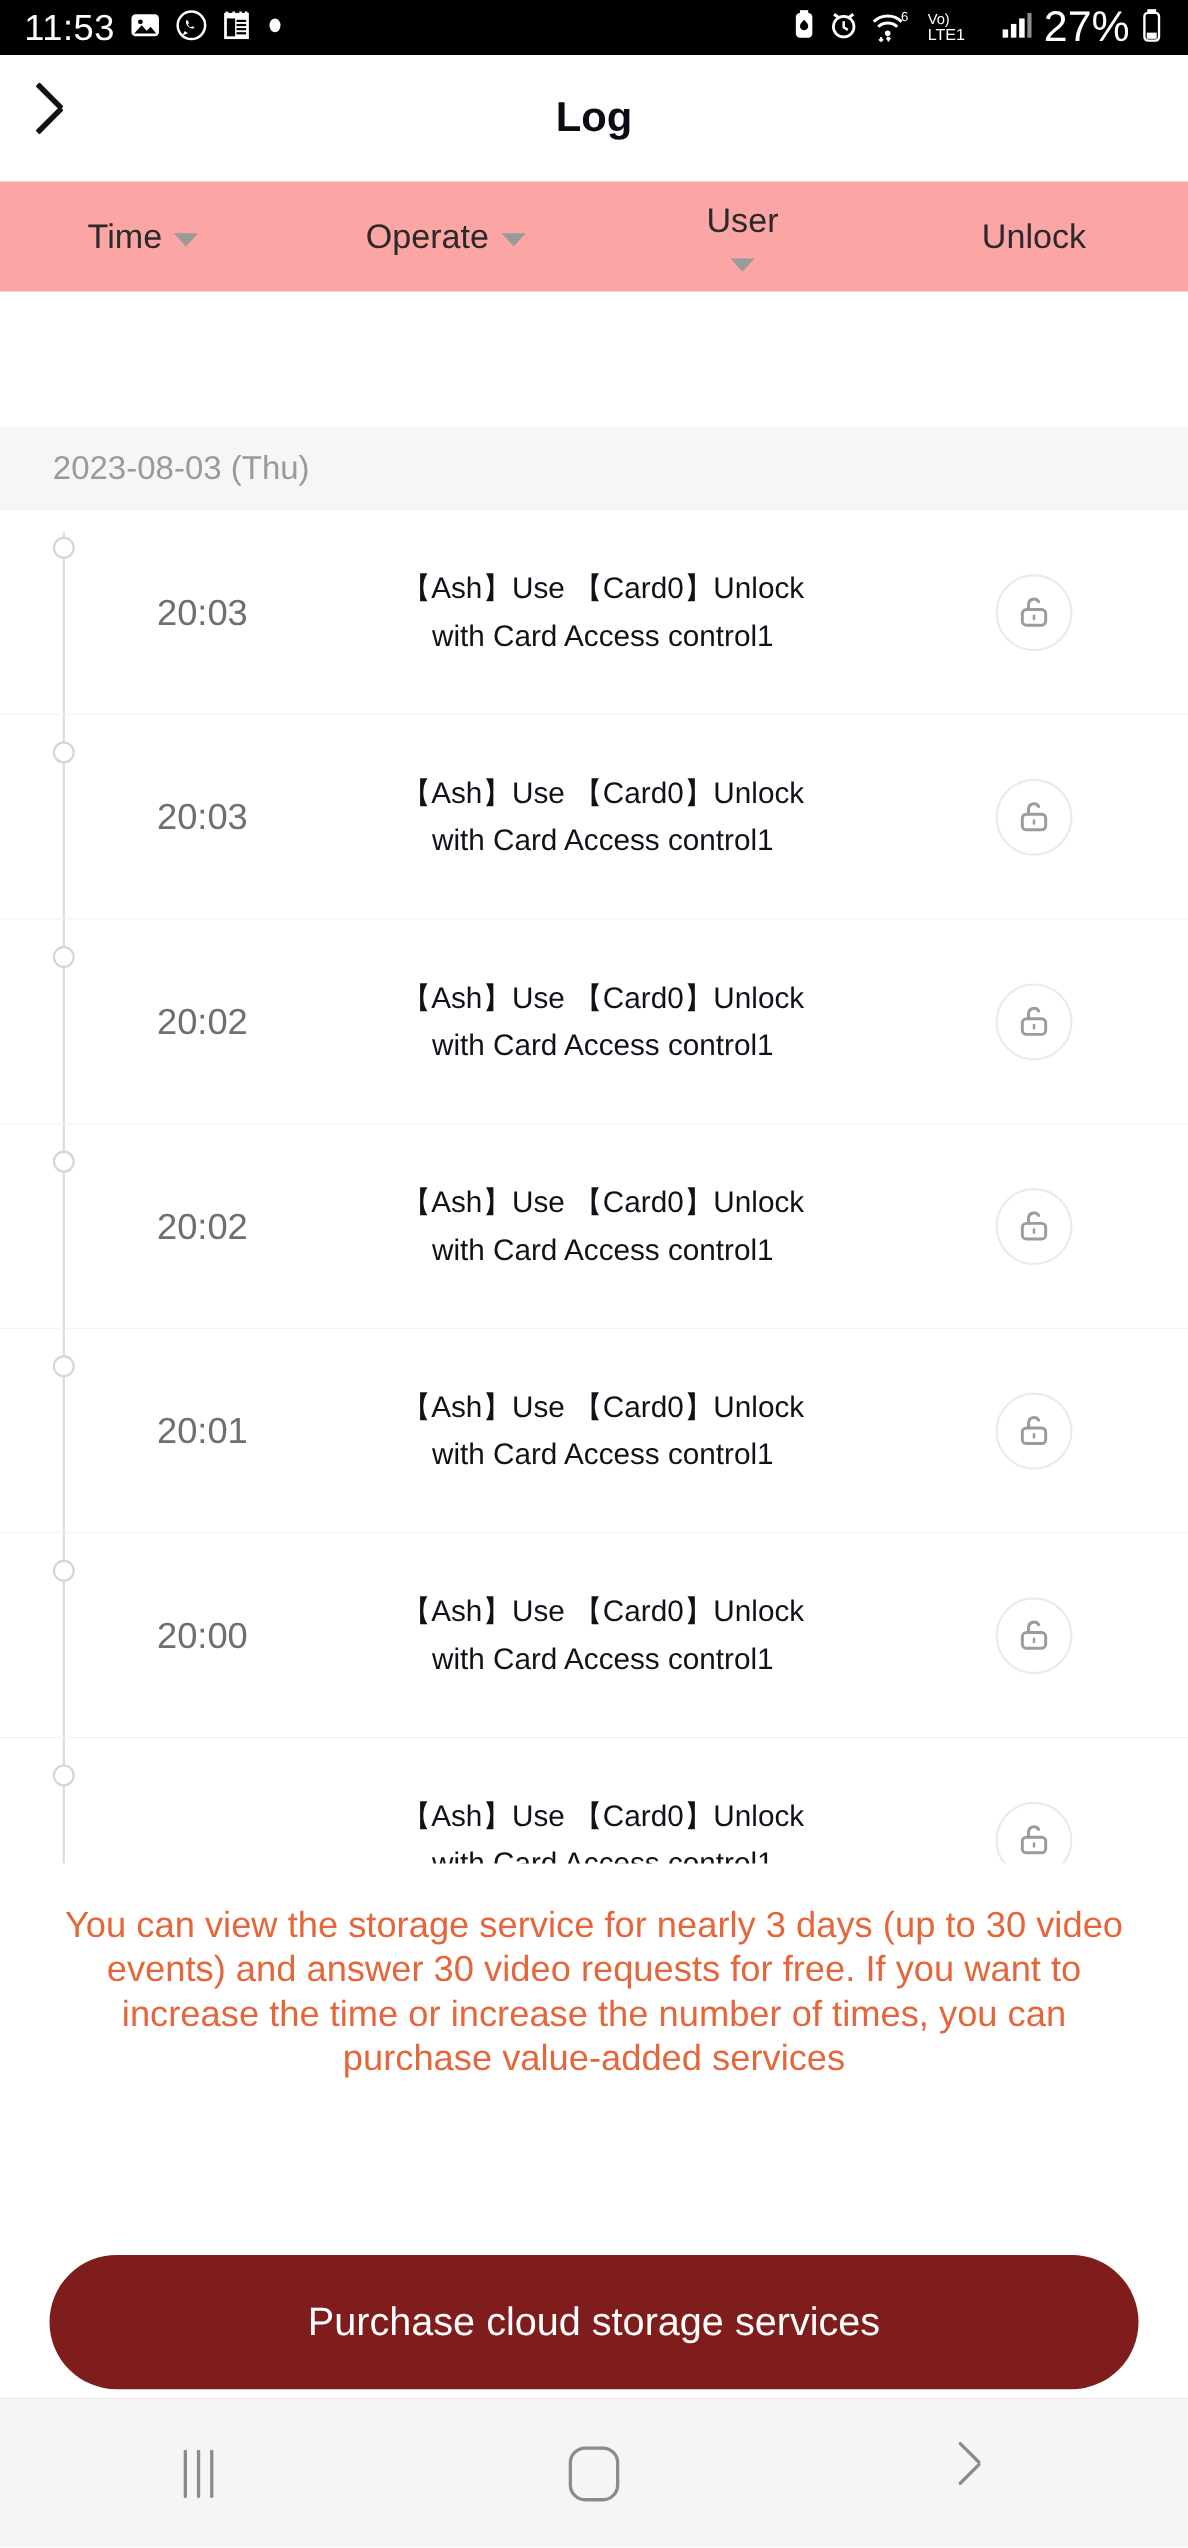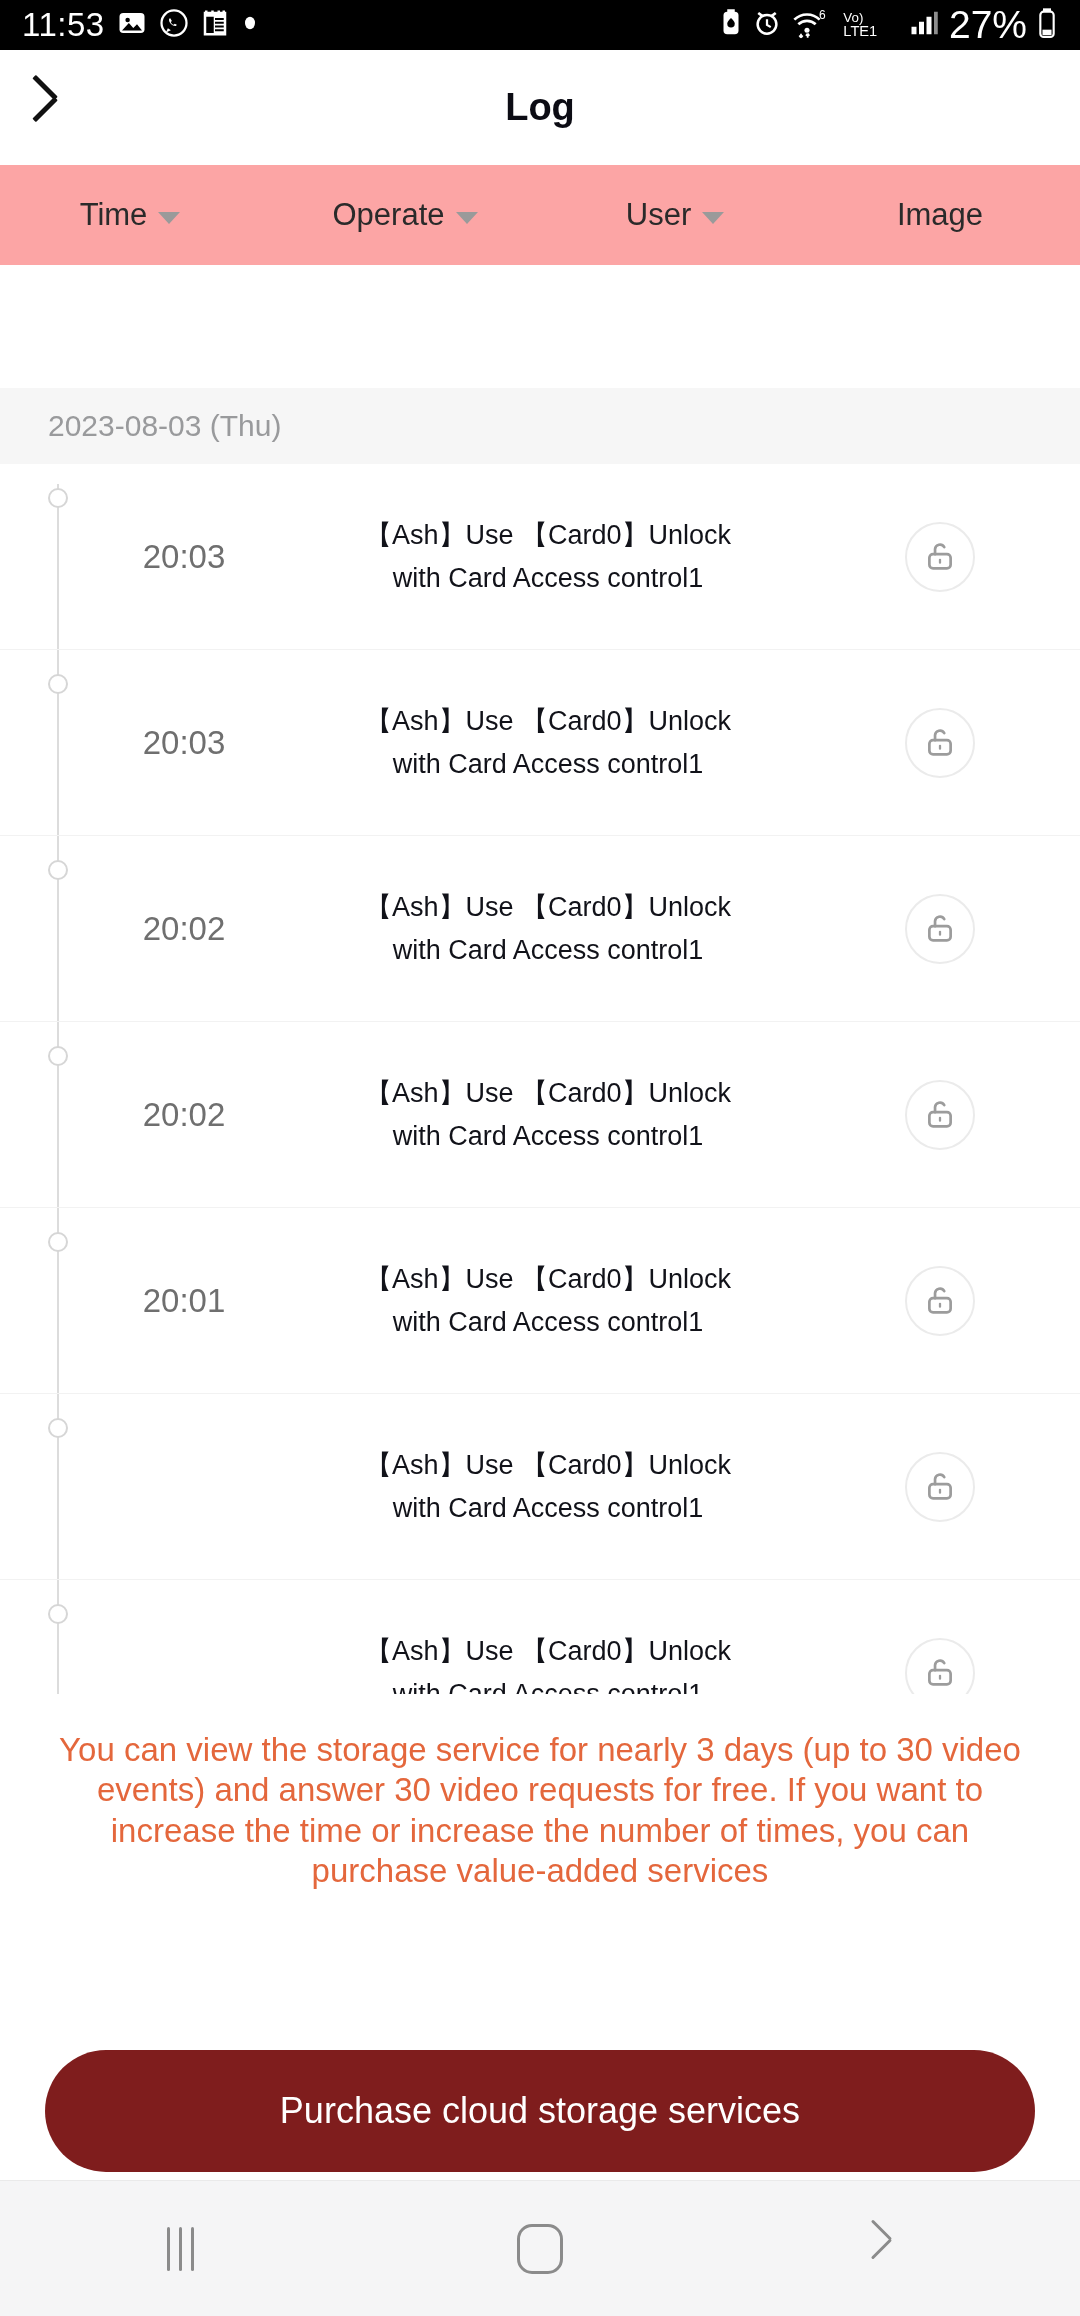--- a/index.html
+++ b/index.html
@@ -52,21 +52,21 @@
   .colhead{
     position:absolute; left:0; top:165px; width:1080px; height:100px;
     background:#fca5a5; display:flex; align-items:center;
   }
   .colhead .col{
     display:flex; align-items:center; justify-content:center;
     font-size:31px; color:#2a2a2a; gap:11px;
   }
   .c-time{ width:260px; }
   .c-oper{ width:290px; }
-  .c-user{ width:250px; }
+  .c-user{ width:250px;flex-direction:column; }
   .c-img { width:280px; }
   .caret{
     width:0;height:0;border-left:11px solid transparent;border-right:11px solid transparent;
     border-top:12px solid #9a9a9a; margin-top:5px;
   }
 
   
   .date-bar{
     position:absolute; left:0; top:388px; width:1080px; height:76px;
     background:#f6f6f6; display:flex; align-items:center;
@@ -253,21 +253,21 @@
   </div>
   <div class="col c-oper">
     <span>Operate</span>
     <span class="caret"></span>
   </div>
   <div class="col c-user">
     <span>User</span>
     <span class="caret"></span>
   </div>
   <div class="col c-img">
-    <span>Image</span>
+    <span>Unlock</span>
   </div>
 </div>
 
 <div class="date-bar">
   <span>2023-08-03 (Thu)</span>
 </div>
 
 <div class="list">
   <div class="timeline-line"></div>
 
@@ -356,20 +356,21 @@
             <path d="M8.5 11V7.5A3.5 3.5 0 0 1 15 6" stroke="#9c9c9c" stroke-width="1.9" fill="none" stroke-linecap="round"></path>
             <rect x="4.5" y="11" width="15" height="10" rx="2.6" fill="none" stroke="#9c9c9c" stroke-width="1.9"></rect>
             <rect x="11.2" y="14.2" width="1.6" height="3.6" rx=".8" fill="#9c9c9c"></rect>
           </svg>
       </span>
     </div>
   </div>
 
   <div class="row">
     <span class="dot"></span>
+    <div class="row-time">20:00</div>
     <div class="row-desc">
       <span class="l1">【Ash】Use 【Card0】Unlock</span>
       <span class="l2">with Card Access control1</span>
     </div>
     <div class="row-img">
       <span class="lockcirc">
         <svg width="34" height="38" viewBox="0 0 24 26">
             <path d="M8.5 11V7.5A3.5 3.5 0 0 1 15 6" stroke="#9c9c9c" stroke-width="1.9" fill="none" stroke-linecap="round"></path>
             <rect x="4.5" y="11" width="15" height="10" rx="2.6" fill="none" stroke="#9c9c9c" stroke-width="1.9"></rect>
             <rect x="11.2" y="14.2" width="1.6" height="3.6" rx=".8" fill="#9c9c9c"></rect>

